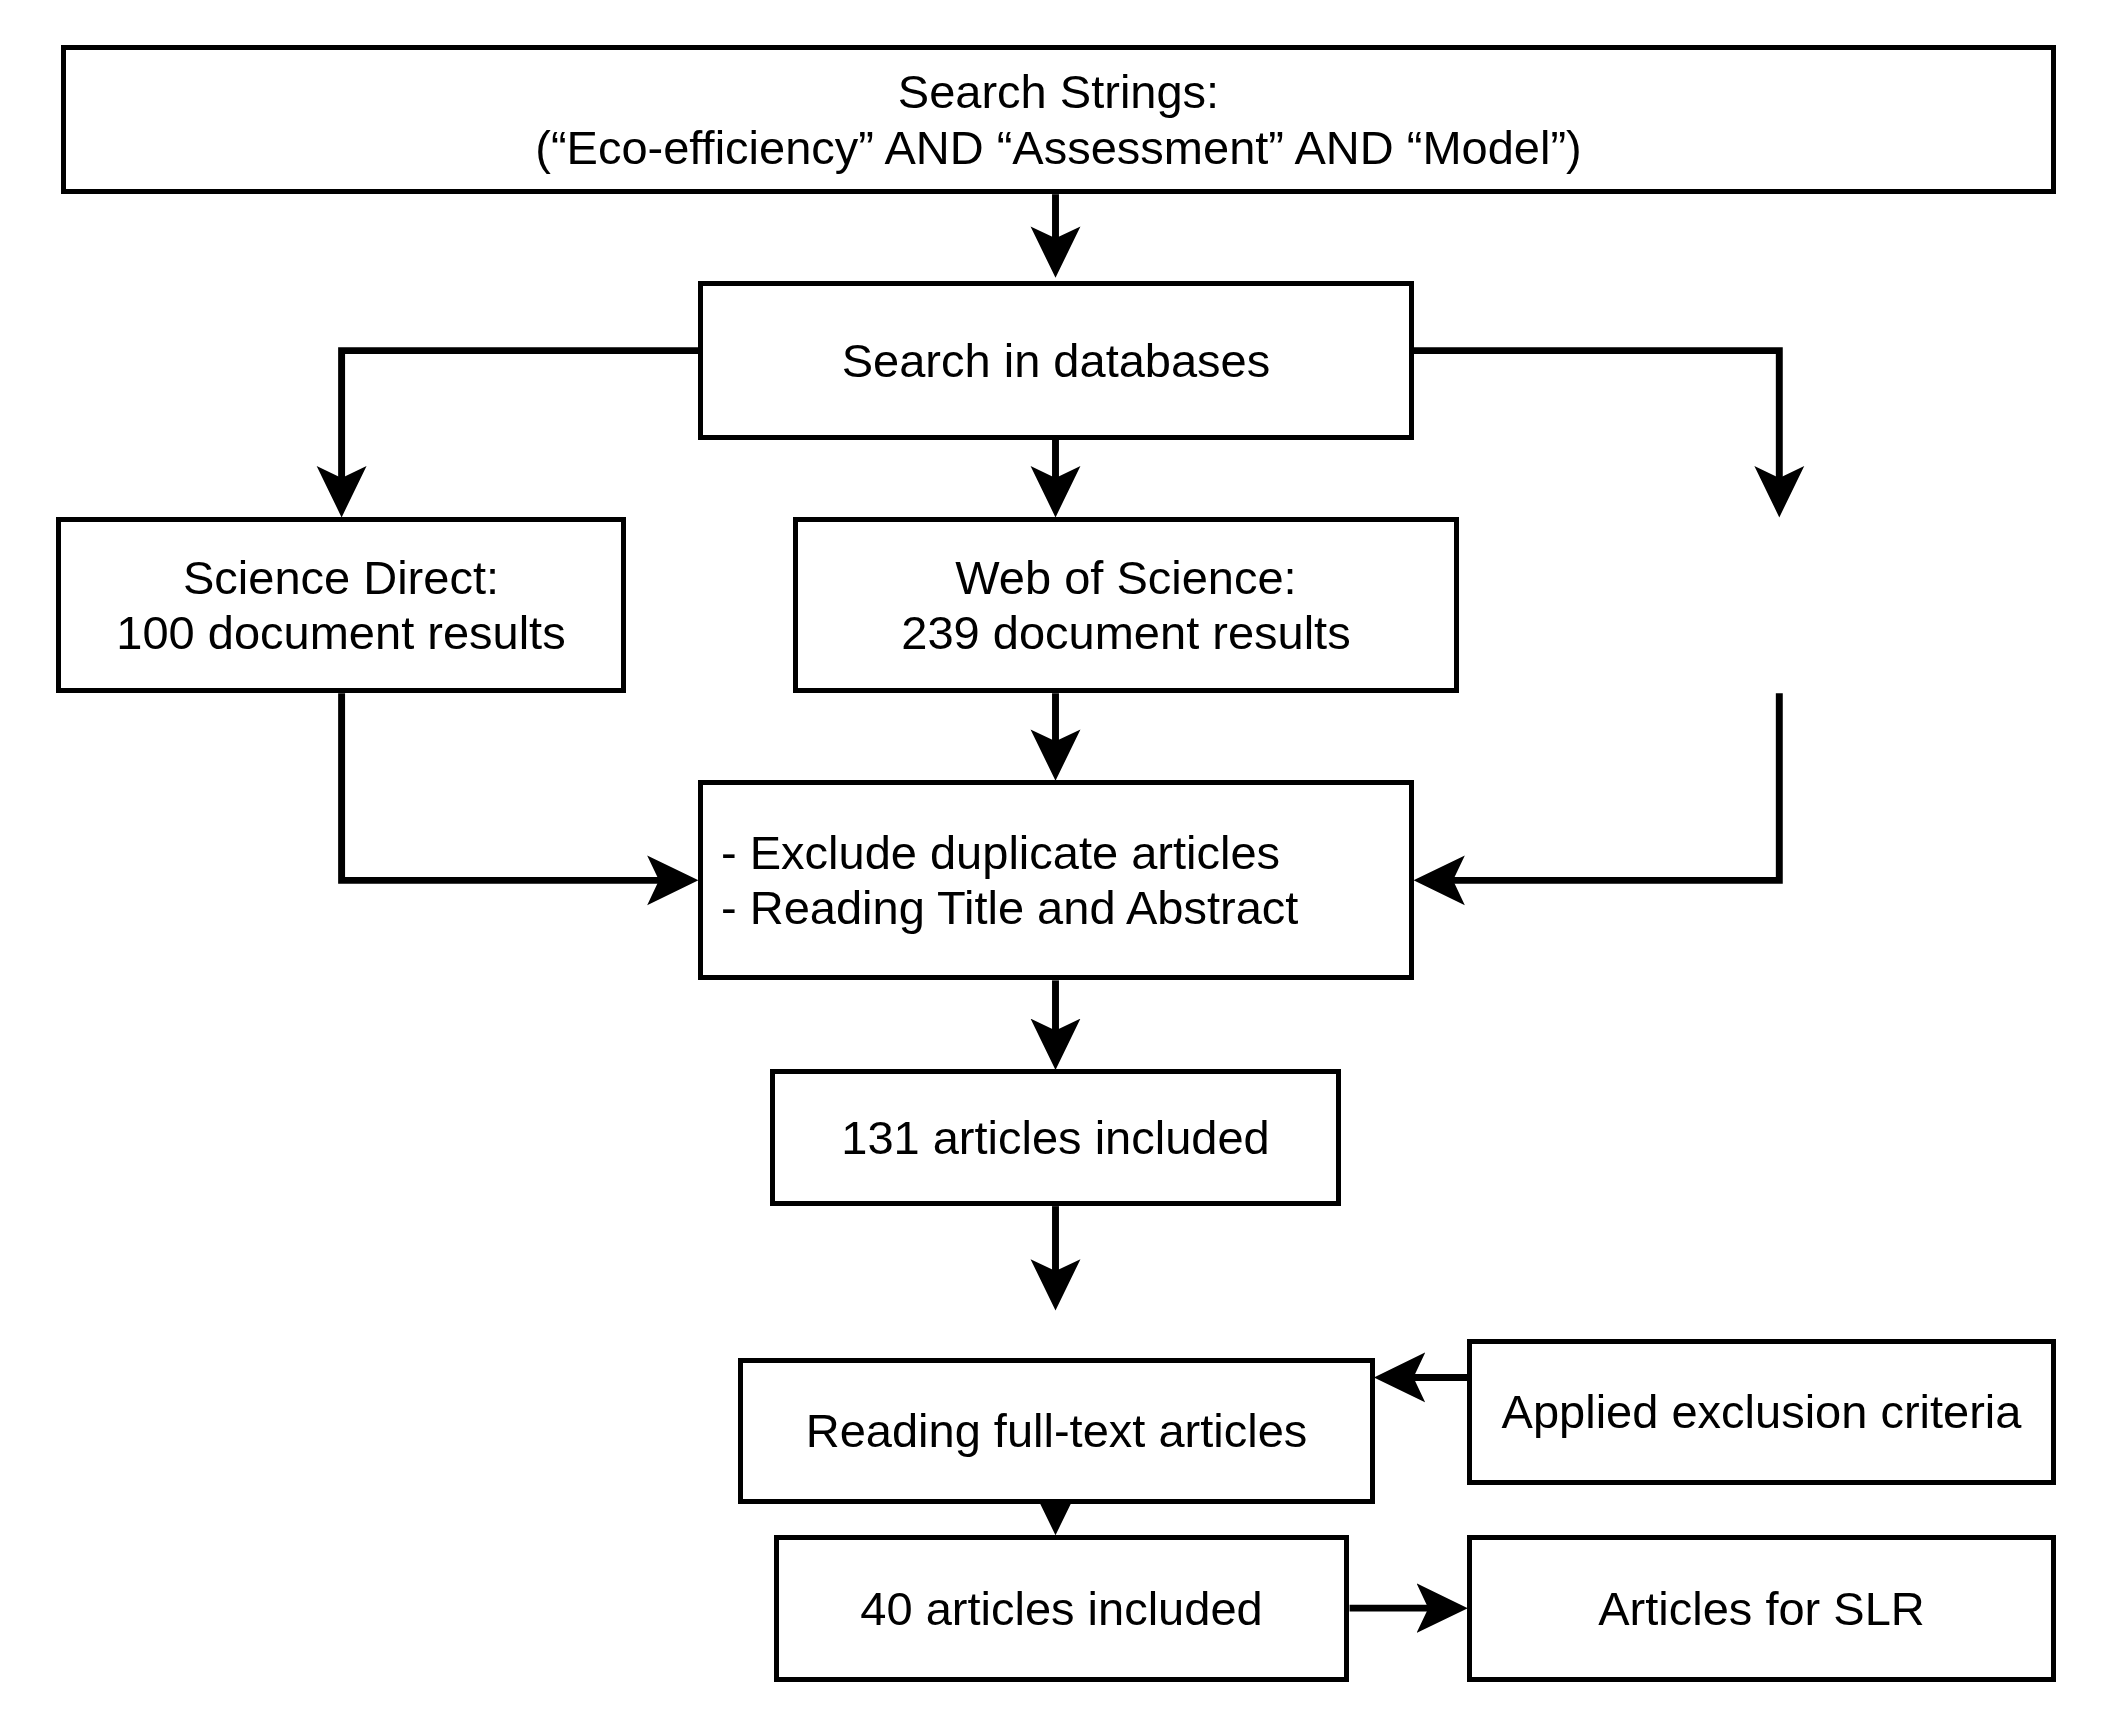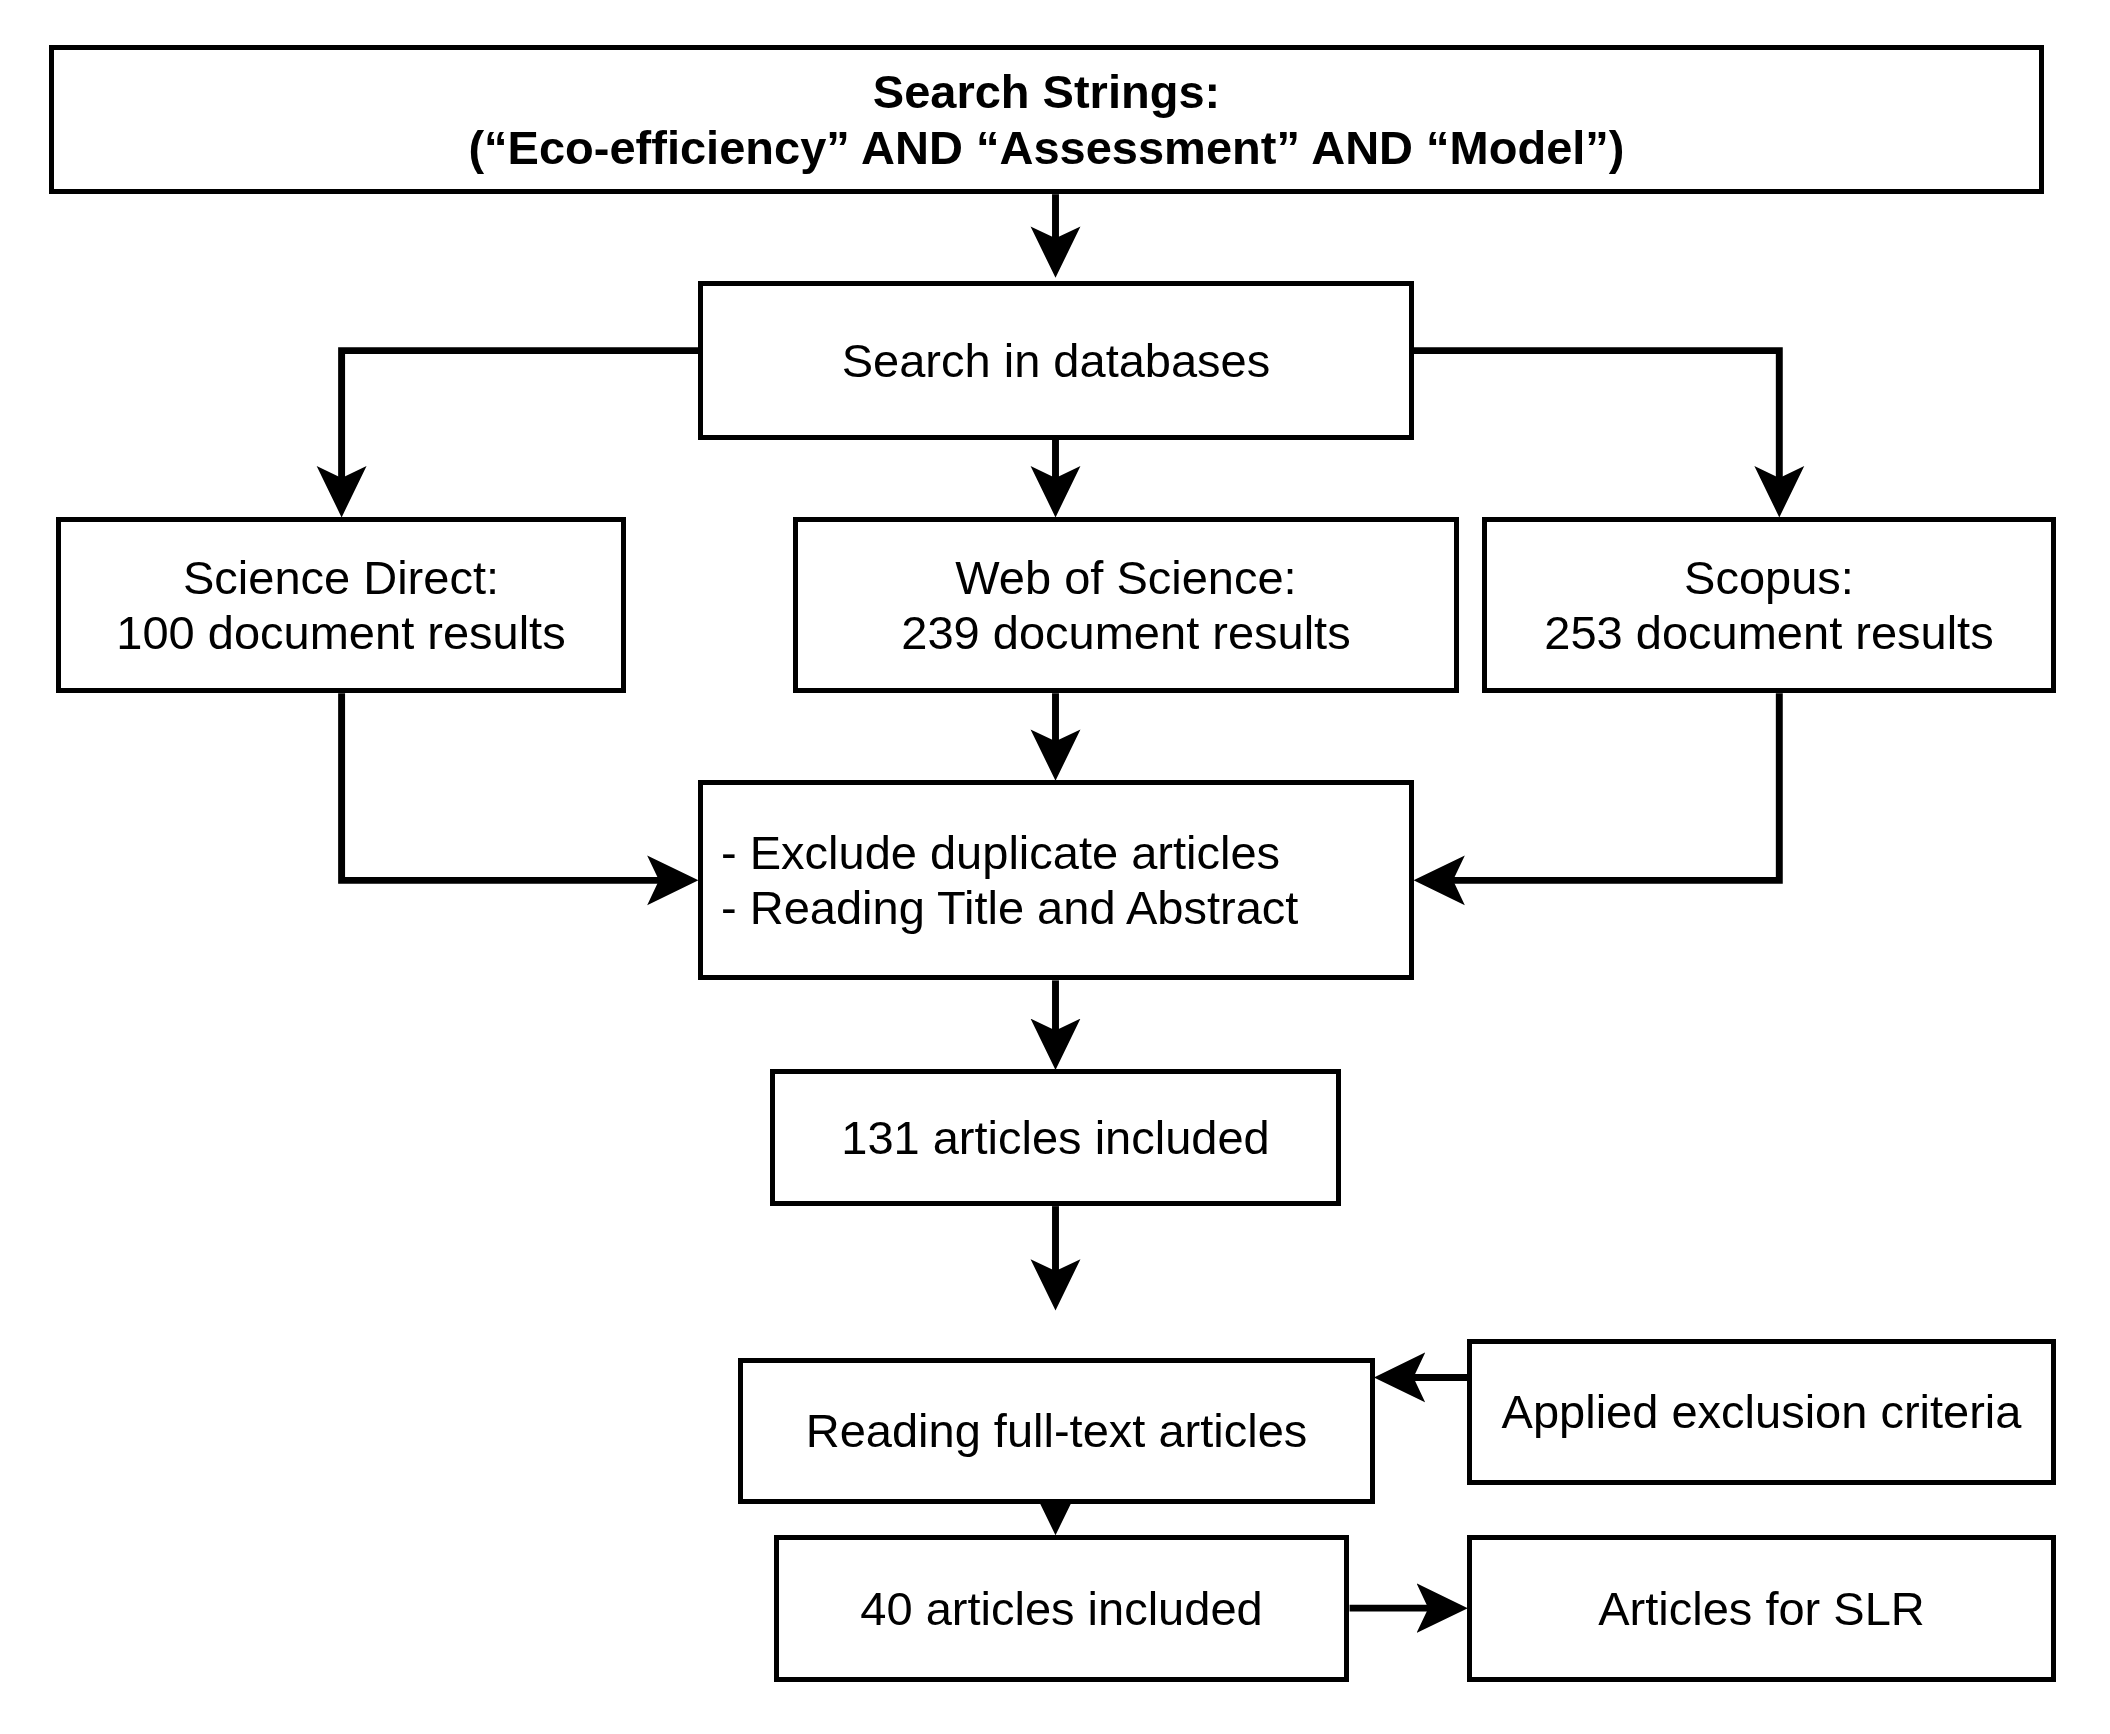--- a/index.html
+++ b/index.html
@@ -79,43 +79,39 @@
 
     <path class="line" d="M1066,1218 L1066,1315" stroke="#000000" stroke-width="7" fill="none" marker-end="url(#arrowhead)"></path>
 
     <path class="line" d="M1482,1391 L1396,1391" stroke="#000000" stroke-width="7" fill="none" marker-end="url(#arrowhead)"></path>
 
     <path class="line" d="M1066,1470 L1066,1542" stroke="#000000" stroke-width="7" fill="none" marker-end="url(#arrowhead)"></path>
 
     <path class="line" d="M1363,1624 L1474,1624" stroke="#000000" stroke-width="7" fill="none" marker-end="url(#arrowhead)"></path>
   </svg>
 
-  <div class="node" style="left:49px; top:45px; width:1995px; height:149px;font-weight:bold;">
+  <div class="node" style="left:61px; top:45px; width:1995px; height:149px;">
     <div>Search Strings:</div>
     <div>(“Eco-efficiency” AND “Assessment” AND “Model”)</div>
   </div>
 
   <div class="node" style="left:698px; top:281px; width:716px; height:159px;">
     <div>Search in databases</div>
   </div>
 
   <div class="node" style="left:56px; top:517px; width:570px; height:176px;">
     <div>Science Direct:</div>
     <div>100 document results</div>
   </div>
 
   <div class="node" style="left:793px; top:517px; width:666px; height:176px;">
     <div>Web of Science:</div>
     <div>239 document results</div>
   </div>
 
-  <div class="node" style="left:1482px; top:517px; width:574px; height:176px;">
-    <div>Scopus:</div>
-    <div>253 document results</div>
-  </div>
 
   <div class="node align-left" style="left:698px; top:780px; width:716px; height:200px;">
     <div>- Exclude duplicate articles</div>
     <div>- Reading Title and Abstract</div>
   </div>
 
   <div class="node" style="left:770px; top:1069px; width:571px; height:137px;">
     <div>131 articles included</div>
   </div>
 

